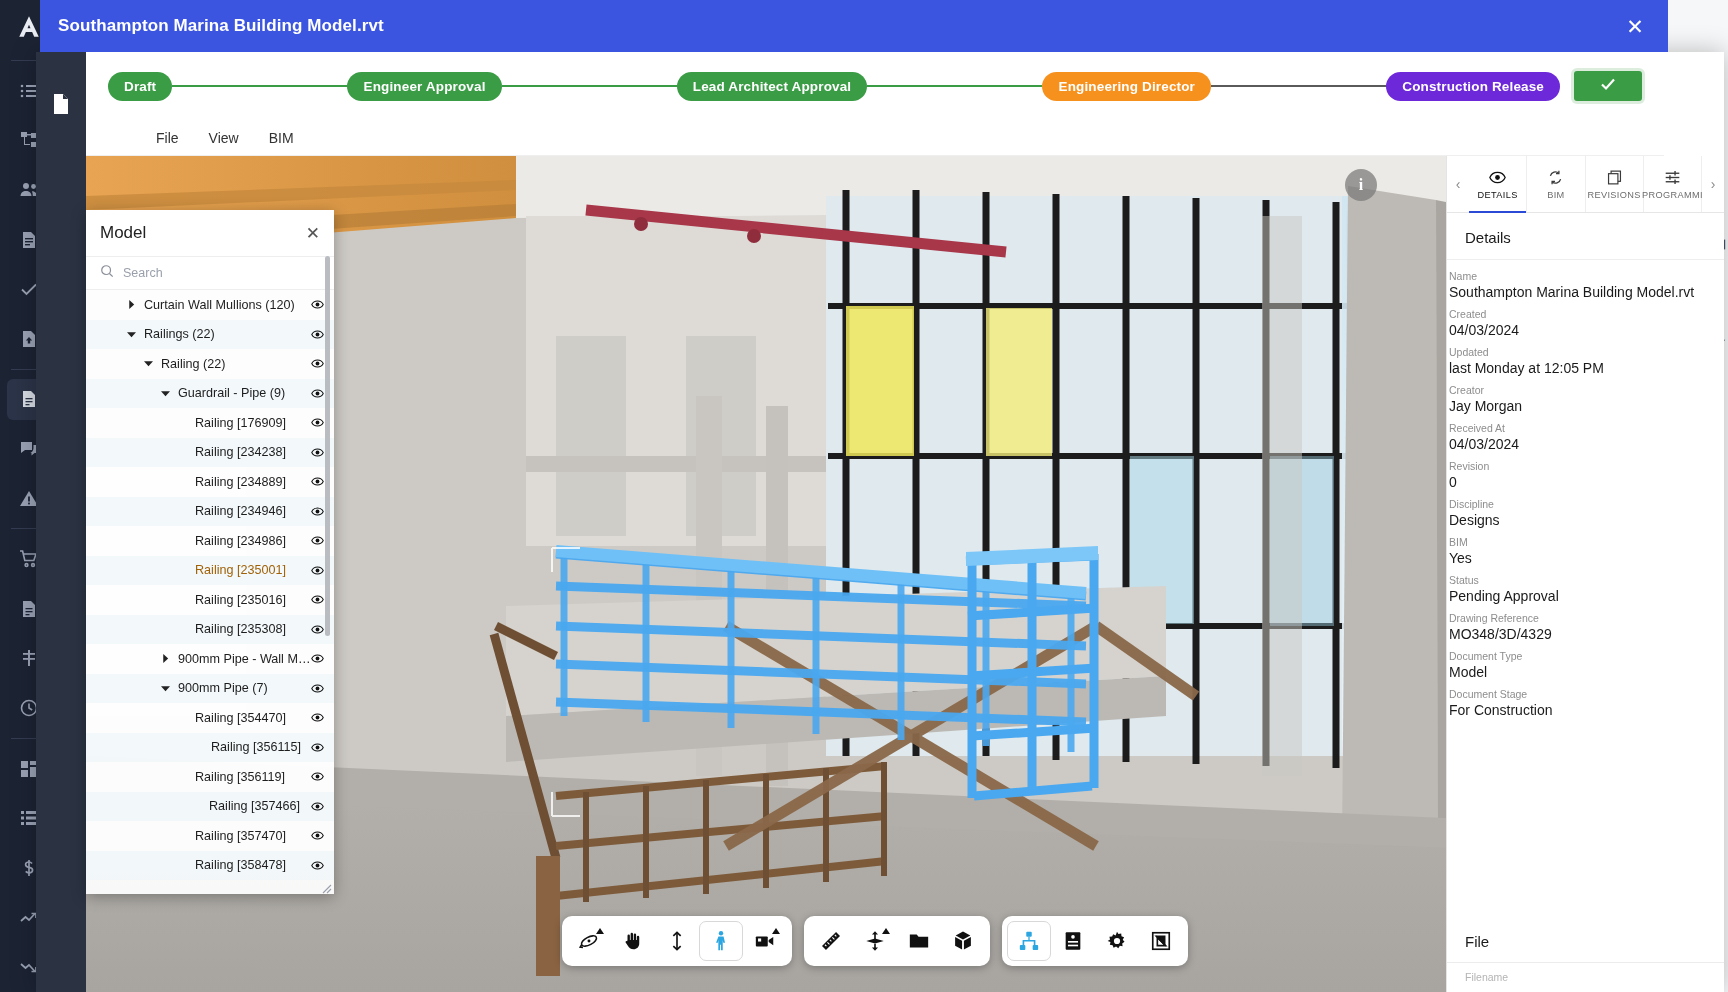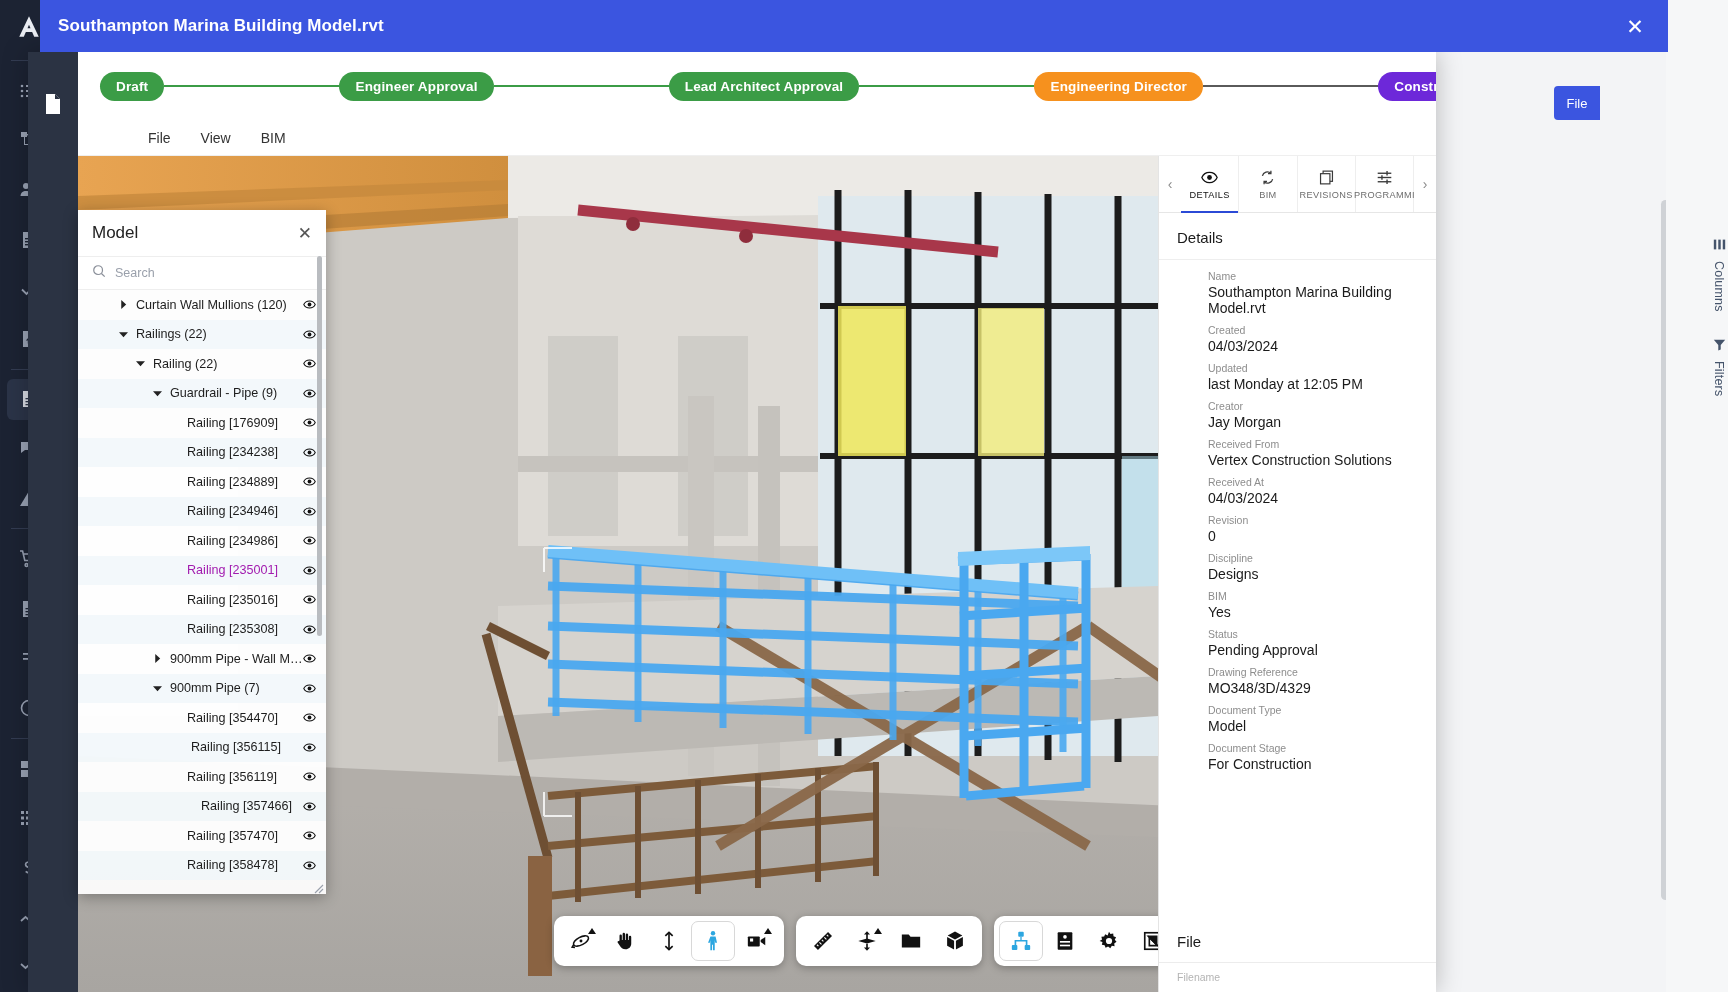--- a/index.html
+++ b/index.html
@@ -33,21 +33,21 @@
     display: flex; align-items: center; padding: 0 18px;
   }
   .titlebar-text { font-size: 17px; font-weight: 600; letter-spacing: .1px; }
   .titlebar-close {
     margin-left: auto; width: 30px; height: 30px; display:flex;
     align-items:center; justify-content:center; color:#fff; font-size: 21px; line-height:1;
   }
 
   
   .modal {
-    position: absolute; left: 28px; top: 52px; width: 1408px; height: 940px;
+    position: absolute; left: 36px; top: 52px; width: 1688px; height: 940px;
     background: #ffffff; z-index: 45; overflow:hidden;
     box-shadow: 0 0 24px rgba(0,0,0,.25);
   }
   .modal-left-rail {
     position: absolute; left:0; top:0; width: 50px; height: 940px; background:#2b3343;
     display:flex; flex-direction:column; align-items:center; padding-top: 32px;
   }
   .modal-left-rail .ri { width:40px; height:40px; display:flex; align-items:center; justify-content:center; color:#ffffff;}
 
   
@@ -137,21 +137,21 @@
   .tp-row {
     height: 29.5px; display:flex; align-items:center; font-size: 12.6px; color:#1d1d1d;
     padding-right: 10px; background: rgba(255,255,255,.55); padding-left: 32px;
   }
   .tp-row:nth-child(even) { background: rgba(238,245,250,.62); }
   .tp-row .caret {
     width: 14px; display:flex; align-items:center; justify-content:center; color:#222; flex:0 0 auto;
   }
   .tp-row .lbl { white-space:nowrap; overflow:hidden; text-overflow: ellipsis; }
   .tp-row .eye { margin-left:auto; color:#111; display:flex; align-items:center; flex:0 0 auto; }
-  .tp-row.selected .lbl { color:#a21caf; }
+  .tp-row.selected .lbl { color:#a16207; }
   .tp-scroll {
     position:absolute; right:4px; top:46px; width:5px; height: 380px; background:#b9bcc0; border-radius:3px;
   }
   .tp-resize { position:absolute; right:2px; bottom:2px; width:12px; height:12px; color:#9aa0ab; }
 
   
   .details {
     position:absolute; right: 0; top: 104px; width: 278px; height: 836px;
     background:#fff; z-index: 30; display:flex; flex-direction:column;
     border-left: 1px solid #e4e4e4;
@@ -166,21 +166,21 @@
   .dtab .dlabel { font-size: 9.2px; letter-spacing:.35px; color:#6d6d6d; white-space:nowrap; overflow:hidden; }
   .dtab.active .dlabel { color:#111; }
   .dtab.active::after {
     content:""; position:absolute; left:0; right:0; bottom:-1px; height:2.5px; background:#2b4ad6;
   }
   .dtab .dicon { color:#3a3a3a; height: 17px; display:flex; align-items:center; }
   .dtab.active .dicon { color:#111; }
 
   .dsec-title { padding: 16px 18px 13px; font-size:15px; color:#1a1a1a; border-bottom:1px solid #eee; }
   .dbody { flex:1 1 auto; overflow:hidden; padding: 2px 0 0; }
-  .dfield { padding: 8px 18px 0; margin-left: 31px; }
+  .dfield { padding: 8px 2px 0; }
   .dkey { font-size: 10.5px; color:#8d8d8d; margin-bottom: 2px; }
   .dval { font-size: 14px; color:#1a1a1a; }
   .dfile { padding: 16px 18px 12px; font-size: 15px; color:#1a1a1a; border-bottom:1px solid #ececec; }
   .dfile-key { padding: 8px 18px 9px; font-size:10.5px; color:#b4b4b4; }
 
   
   .vtabs { position:absolute; right:0; top:0; width: 62px; height: 992px; z-index: 10; background:#f6f7f8; }
   .vtab {
     position:absolute; right: 2px; display:flex; flex-direction:column; align-items:center; gap:7px;
     color:#45546b; font-size: 12.5px;
@@ -842,21 +842,21 @@
             <span class="lbl" style="margin-left: 6px;">Railing [354470]</span>
             <span class="eye">
               <svg width="13" height="13" viewBox="0 0 20 20" fill="currentColor">
                 <path d="M10 4.6C5.8 4.6 2.4 7.4 1.2 10c1.2 2.6 4.6 5.4 8.8 5.4s7.6-2.8 8.8-5.4C17.6 7.4 14.2 4.6 10 4.6z" fill="none" stroke="currentColor" stroke-width="1.6"></path>
                 <circle cx="10" cy="10" r="2.9"></circle>
               </svg>
             </span>
           </div>
           <div class="tp-row">
             <span class="caret" style="margin-left: 57px;"></span>
-            <span class="lbl" style="margin-left: 10px;">Railing [356115]</span>
+            <span class="lbl" style="margin-left: 22px;">Railing [356115]</span>
             <span class="eye">
               <svg width="13" height="13" viewBox="0 0 20 20" fill="currentColor">
                 <path d="M10 4.6C5.8 4.6 2.4 7.4 1.2 10c1.2 2.6 4.6 5.4 8.8 5.4s7.6-2.8 8.8-5.4C17.6 7.4 14.2 4.6 10 4.6z" fill="none" stroke="currentColor" stroke-width="1.6"></path>
                 <circle cx="10" cy="10" r="2.9"></circle>
               </svg>
             </span>
           </div>
           <div class="tp-row">
             <span class="caret" style="margin-left: 57px;"></span>
             <span class="lbl" style="margin-left: 6px;">Railing [356119]</span>
@@ -967,24 +967,20 @@
           </div>
           <div class="dfield">
             <div class="dkey">Updated</div>
             <div class="dval">last Monday at 12:05 PM</div>
           </div>
           <div class="dfield">
             <div class="dkey">Creator</div>
             <div class="dval">Jay Morgan</div>
           </div>
           <div class="dfield">
-            <div class="dkey">Received From</div>
-            <div class="dval">Vertex Construction Solutions</div>
-          </div>
-          <div class="dfield">
             <div class="dkey">Received At</div>
             <div class="dval">04/03/2024</div>
           </div>
           <div class="dfield">
             <div class="dkey">Revision</div>
             <div class="dval">0</div>
           </div>
           <div class="dfield">
             <div class="dkey">Discipline</div>
             <div class="dval">Designs</div>

